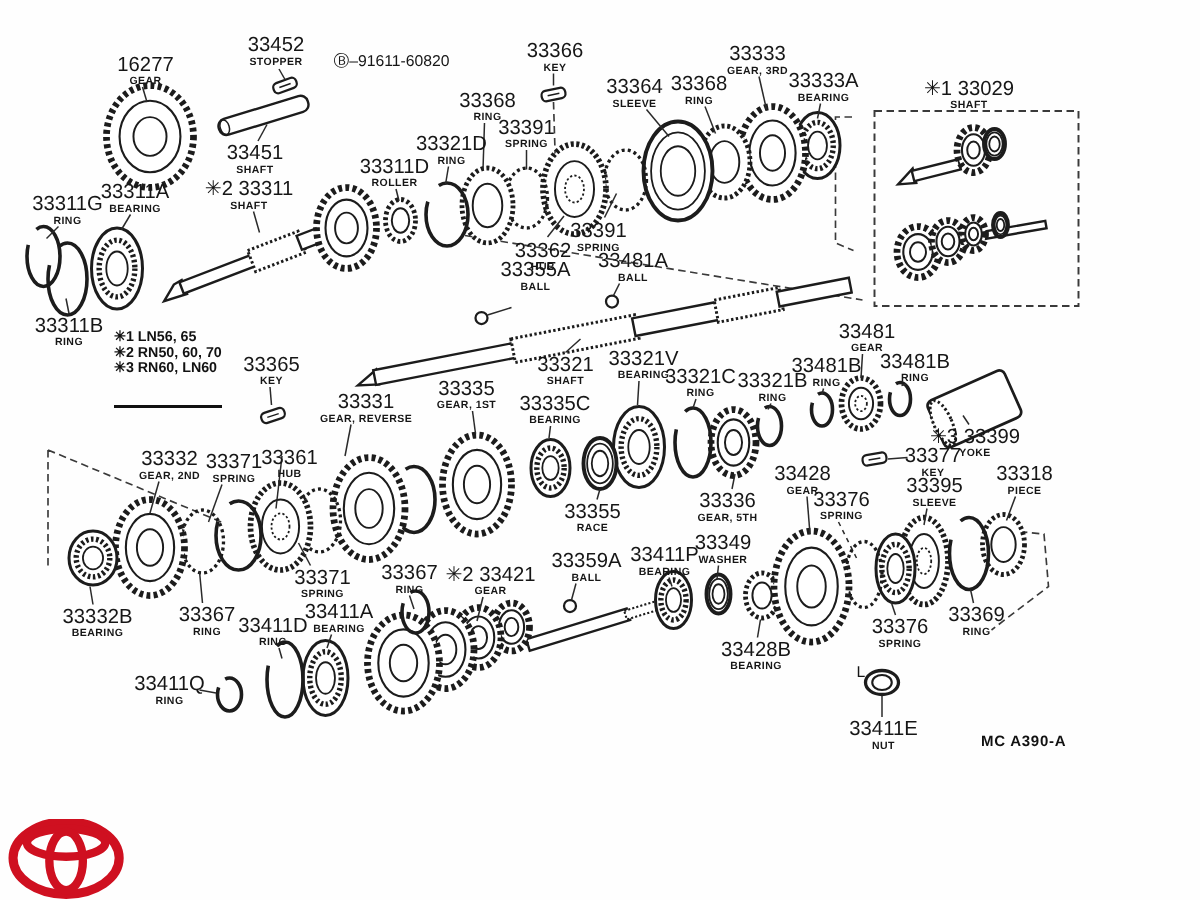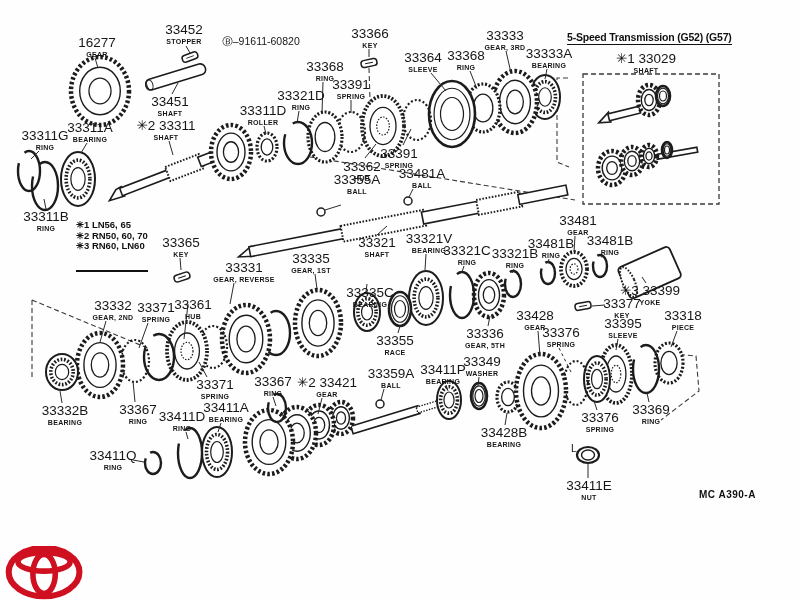--- a/index.html
+++ b/index.html
@@ -7,21 +7,21 @@
   .stage{position:relative;width:800px;height:600px;background:#fefefe;}
   #art{position:absolute;left:0;top:0;}
   .lbl{position:absolute;transform:translateX(-50%);text-align:center;color:#161616;line-height:1;white-space:nowrap;}
   .lbl .code{font-size:13.5px;}
   .lbl .desc{font-size:7px;font-weight:bold;letter-spacing:.3px;margin-top:1px;}
   .lbl.small .code{font-size:10.5px;}
   .hdr{position:absolute;left:567px;top:31px;font-size:10.5px;font-weight:bold;color:#111;
        border-bottom:1.5px solid #111;padding-bottom:1px;white-space:nowrap;letter-spacing:-0.2px;}
   .notebox{position:absolute;left:76px;top:220px;font-size:9.5px;font-weight:bold;line-height:10.5px;
        color:#111;border-bottom:2px solid #111;padding-bottom:18px;white-space:nowrap;}
-  .mcref{position:absolute;left:654px;top:489px;font-size:10px;font-weight:bold;letter-spacing:.5px;color:#111;margin-left:45px;}
+  .mcref{position:absolute;left:654px;top:489px;font-size:10px;font-weight:bold;letter-spacing:.5px;color:#111;}
   .brand{position:absolute;right:6px;top:549px;font-size:45px;color:#0a0a0a;font-weight:400;white-space:nowrap;}
   .logo{position:absolute;left:2px;top:546px;}
 </style>
 </head>
 <body>
 
 <div class="stage">
 
   <svg id="art" width="800" height="530" viewBox="0 0 800 530">
 
@@ -500,21 +500,21 @@
         <div class="desc">SHAFT</div>
       </div>
       <div class="lbl" style="left: 429px; top: 232px;">
         <div class="code">33321V</div>
         <div class="desc">BEARING</div>
       </div>
       <div class="lbl" style="left: 311px; top: 252px;">
         <div class="code">33335</div>
         <div class="desc">GEAR, 1ST</div>
       </div>
-      <div class="lbl" style="left: 370px; top: 262px; margin-top: 24px;">
+      <div class="lbl" style="left: 370px; top: 262px;">
         <div class="code">33335C</div>
         <div class="desc">BEARING</div>
       </div>
       <div class="lbl" style="left: 244px; top: 261px;">
         <div class="code">33331</div>
         <div class="desc">GEAR, REVERSE</div>
       </div>
       <div class="lbl" style="left: 193px; top: 282px; margin-top: 16px;">
         <div class="code">33361</div>
         <div class="desc">HUB</div>
@@ -641,21 +641,20 @@
       </div>
       <div class="lbl" style="left: 589px; top: 479px;">
         <div class="code">33411E</div>
         <div class="desc">NUT</div>
       </div>
       <div class="lbl small" style="left: 574px; top: 443px;">
         <div class="code">L</div>
       </div>
     </div>
 
-  <div class="hdr">5-Speed Transmission (G52) (G57)</div>
   <div class="lbl" style="left:646px;top:52px;">
     <div class="code">✳1 33029</div>
     <div class="desc">SHAFT</div>
   </div>
 
   <div class="notebox">
     <div>✳1 LN56, 65</div>
     <div>✳2 RN50, 60, 70</div>
     <div>✳3 RN60, LN60</div>
   </div>

